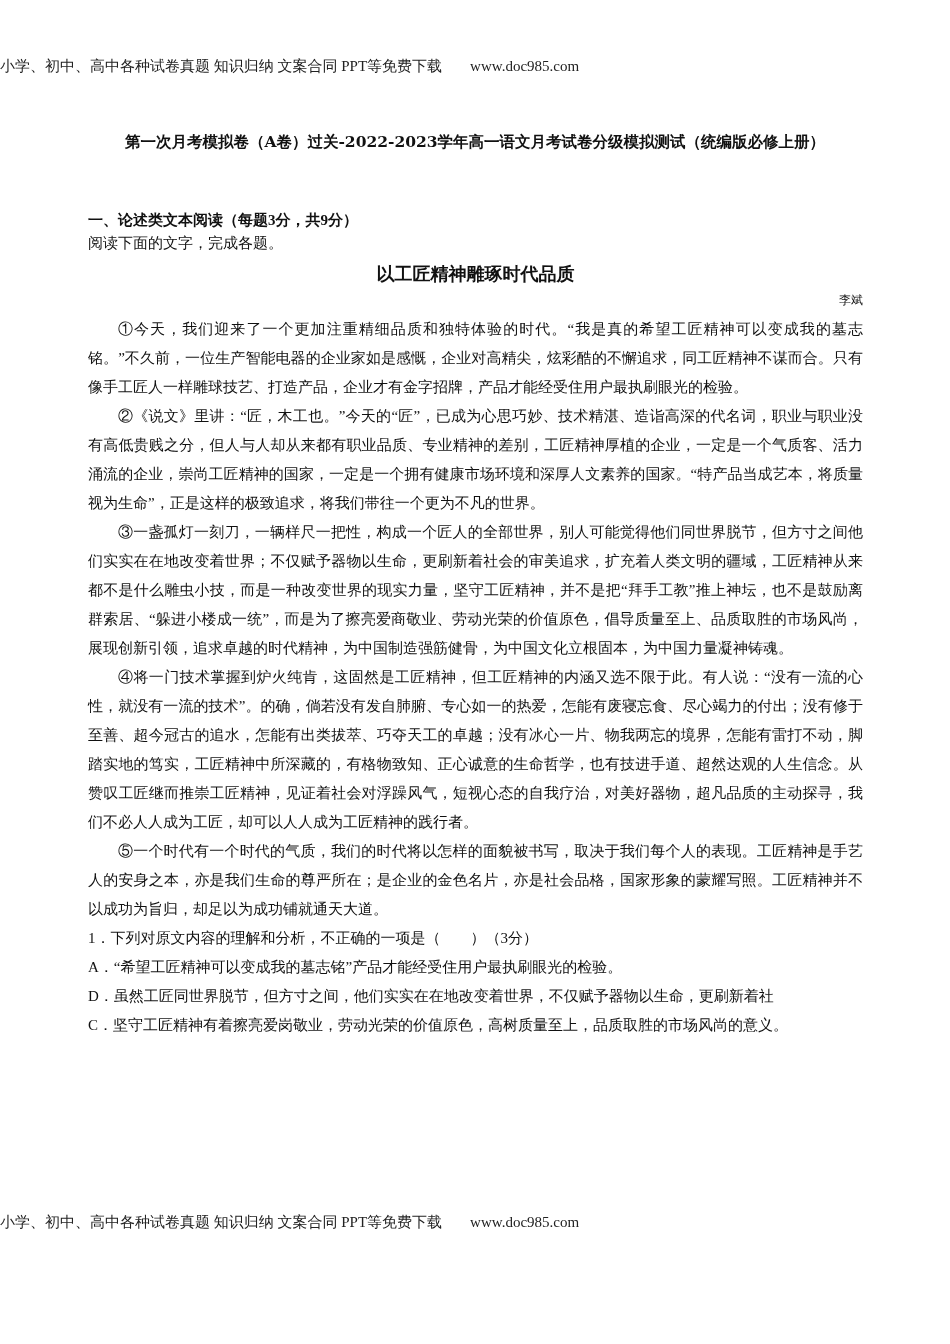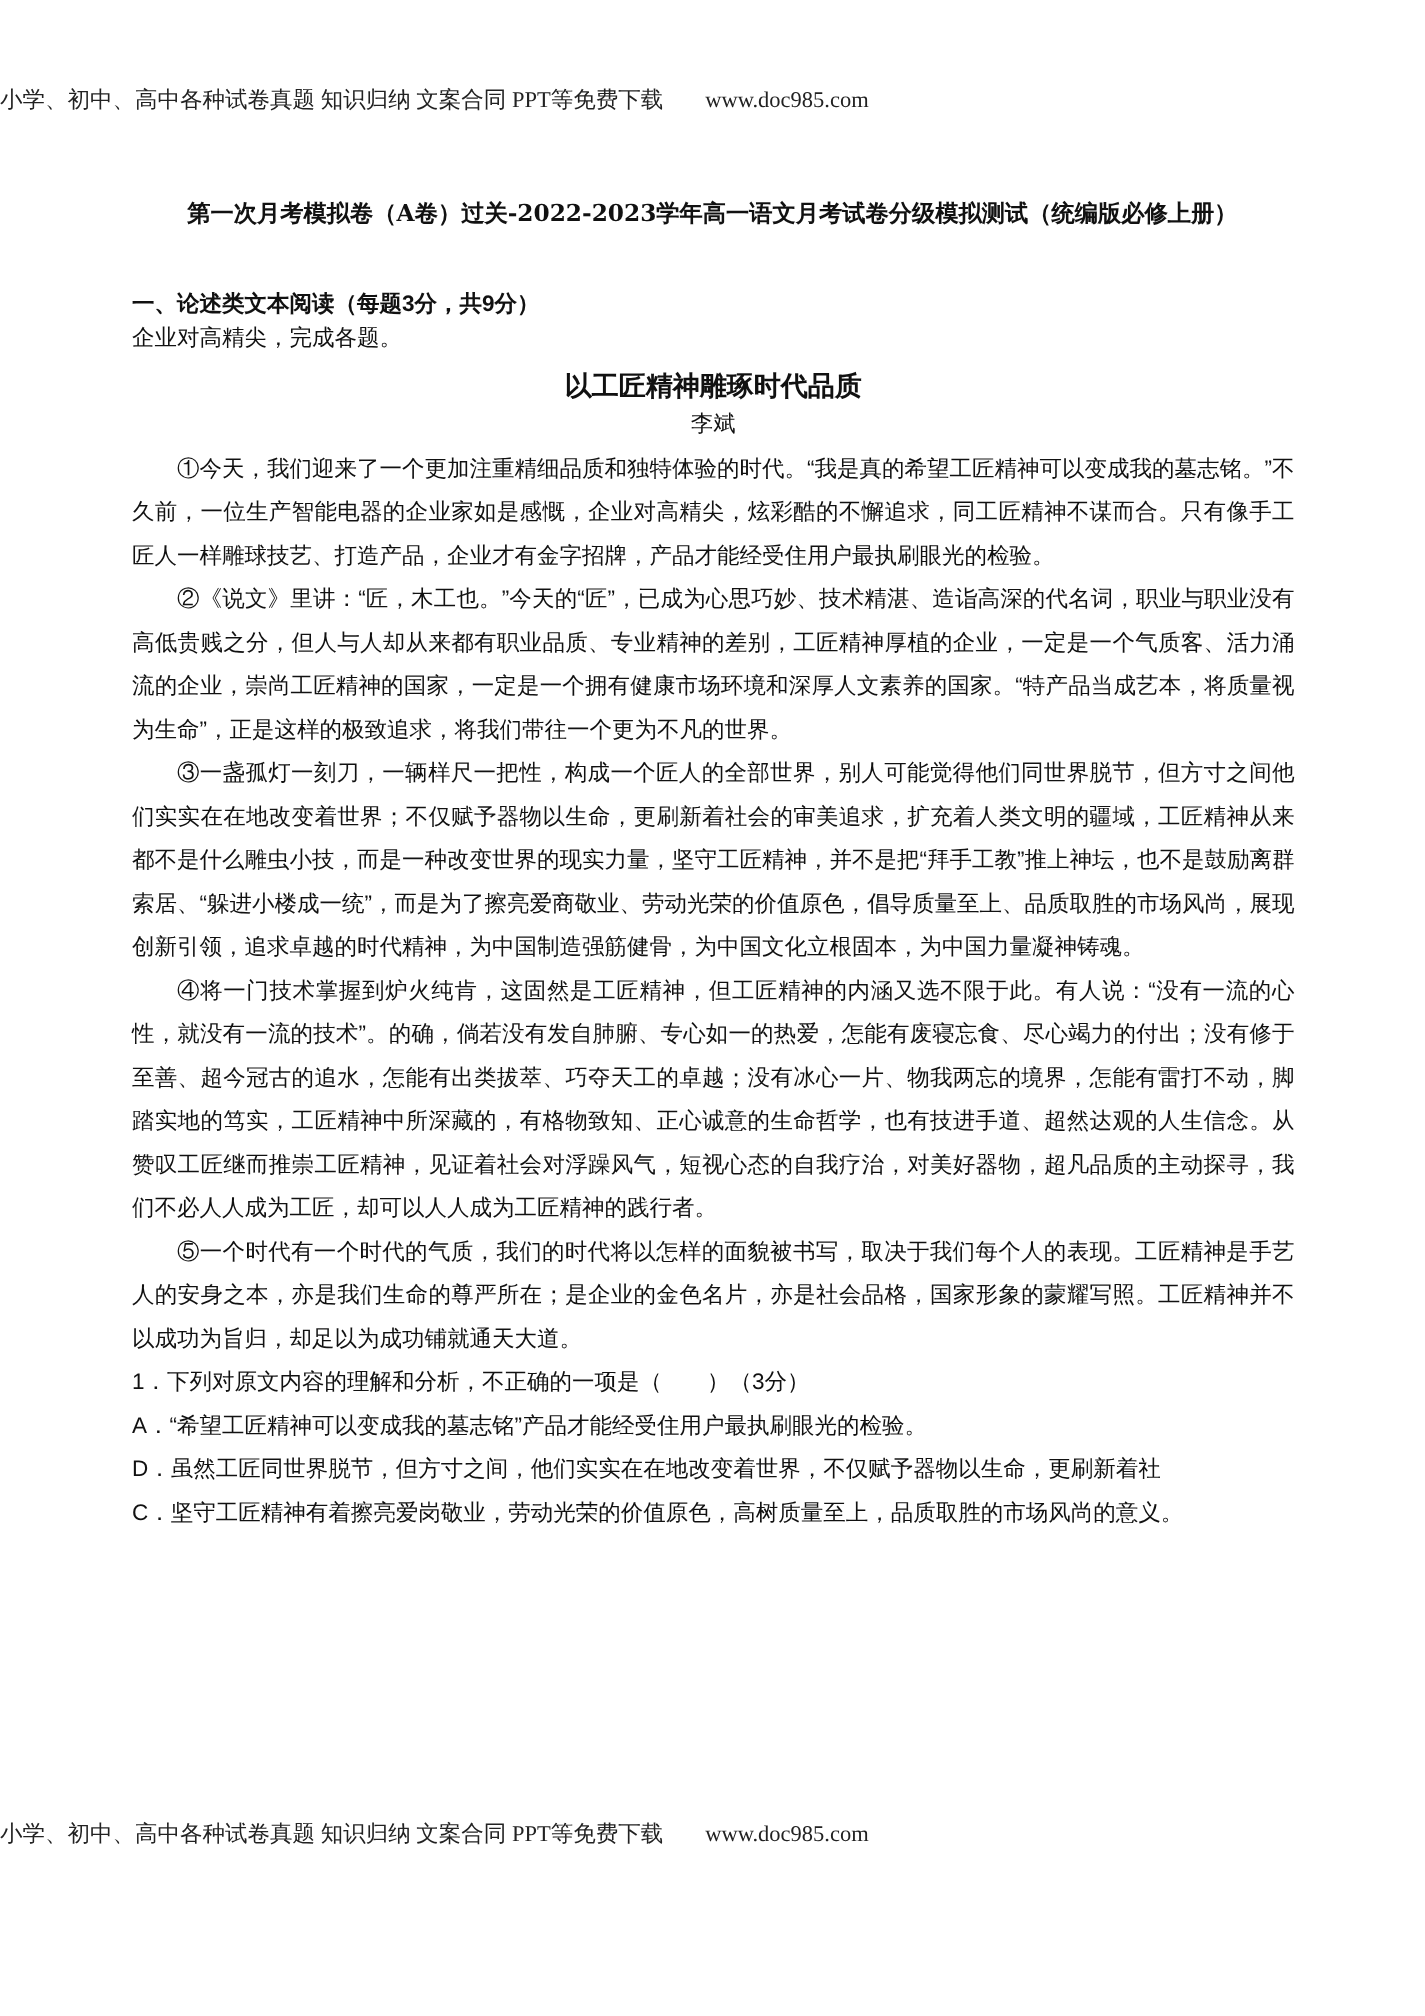--- a/index.html
+++ b/index.html
@@ -9,44 +9,44 @@
       position: absolute; left: 0; width: 950px; text-align: left;
       font-family: "Liberation Serif", "DejaVu Serif", serif; font-size: 15px; color: #222;
     }
     .hdr { top: 57px; }
     .ftr { top: 1213px; }
     .hdr .url, .ftr .url { margin-left: 28px; }
     .title {
       position: absolute; top: 132px; left: 0; width: 950px; text-align: center;
       font-family: "DejaVu Serif", "Liberation Serif", serif; font-weight: bold; font-size: 15.5px; letter-spacing: 0px;
     }
-    .content { position: absolute; left: 88px; width: 775px; top: 192px;
-      font-family: Liberation Sans, sans-serif; font-size: 15px; }
+    .content { position: absolute; left: 88px; width: 775px; top: 209px;
+      font-family: Liberation Serif, serif; font-size: 15px; }
     .sec { font-weight: bold; font-size: 15px; line-height: 22px; height: 22px; }
     .instr { font-size: 15px; line-height: 24px; height: 28px; }
     .art-title { text-align: center; font-weight: bold; font-size: 18px; line-height: 26px; height: 28px; margin-top: 2px; }
-    .author { text-align: center; font-size: 15px; line-height: 22px; height: 26px; }
+    .author { text-align: right; font-size: 12px; line-height: 22px; height: 26px; }
     .para { text-indent: 30px; line-height: 29px; text-align: justify; margin: 0; }
     .q-stem { line-height: 29px; margin: 0; }
     .opt { line-height: 29px; margin: 0; text-align: justify; }
   </style>
 </head>
 <body>
 
 <div class="page">
 
   <div class="hdr">
     <span>小学、初中、高中各种试卷真题 知识归纳 文案合同 PPT等免费下载</span><span class="url">www.doc985.com</span>
   </div>
 
   <div class="title">第一次月考模拟卷（A卷）过关-2022-2023学年高一语文月考试卷分级模拟测试（统编版必修上册）</div>
 
   <div class="content">
     <div class="sec">一、论述类文本阅读（每题3分，共9分）</div>
-    <div class="instr">企业对高精尖，完成各题。</div>
+    <div class="instr">阅读下面的文字，完成各题。</div>
     <div class="art-title">以工匠精神雕琢时代品质</div>
     <div class="author">李斌</div>
 
     <p class="para">①今天，我们迎来了一个更加注重精细品质和独特体验的时代。“我是真的希望工匠精神可以变成我的墓志铭。”不久前，一位生产智能电器的企业家如是感慨，企业对高精尖，炫彩酷的不懈追求，同工匠精神不谋而合。只有像手工匠人一样雕球技艺、打造产品，企业才有金字招牌，产品才能经受住用户最执刷眼光的检验。</p>
     <p class="para">②《说文》里讲：“匠，木工也。”今天的“匠”，已成为心思巧妙、技术精湛、造诣高深的代名词，职业与职业没有高低贵贱之分，但人与人却从来都有职业品质、专业精神的差别，工匠精神厚植的企业，一定是一个气质客、活力涌流的企业，崇尚工匠精神的国家，一定是一个拥有健康市场环境和深厚人文素养的国家。“特产品当成艺本，将质量视为生命”，正是这样的极致追求，将我们带往一个更为不凡的世界。</p>
     <p class="para">③一盏孤灯一刻刀，一辆样尺一把性，构成一个匠人的全部世界，别人可能觉得他们同世界脱节，但方寸之间他们实实在在地改变着世界；不仅赋予器物以生命，更刷新着社会的审美追求，扩充着人类文明的疆域，工匠精神从来都不是什么雕虫小技，而是一种改变世界的现实力量，坚守工匠精神，并不是把“拜手工教”推上神坛，也不是鼓励离群索居、“躲进小楼成一统”，而是为了擦亮爱商敬业、劳动光荣的价值原色，倡导质量至上、品质取胜的市场风尚，展现创新引领，追求卓越的时代精神，为中国制造强筋健骨，为中国文化立根固本，为中国力量凝神铸魂。</p>
     <p class="para">④将一门技术掌握到炉火纯肯，这固然是工匠精神，但工匠精神的内涵又选不限于此。有人说：“没有一流的心性，就没有一流的技术”。的确，倘若没有发自肺腑、专心如一的热爱，怎能有废寝忘食、尽心竭力的付出；没有修于至善、超今冠古的追水，怎能有出类拔萃、巧夺天工的卓越；没有冰心一片、物我两忘的境界，怎能有雷打不动，脚踏实地的笃实，工匠精神中所深藏的，有格物致知、正心诚意的生命哲学，也有技进手道、超然达观的人生信念。从赞叹工匠继而推崇工匠精神，见证着社会对浮躁风气，短视心态的自我疗治，对美好器物，超凡品质的主动探寻，我们不必人人成为工匠，却可以人人成为工匠精神的践行者。</p>
     <p class="para">⑤一个时代有一个时代的气质，我们的时代将以怎样的面貌被书写，取决于我们每个人的表现。工匠精神是手艺人的安身之本，亦是我们生命的尊严所在；是企业的金色名片，亦是社会品格，国家形象的蒙耀写照。工匠精神并不以成功为旨归，却足以为成功铺就通天大道。</p>
 
     <p class="q-stem">1．下列对原文内容的理解和分析，不正确的一项是（　　）（3分）</p>

